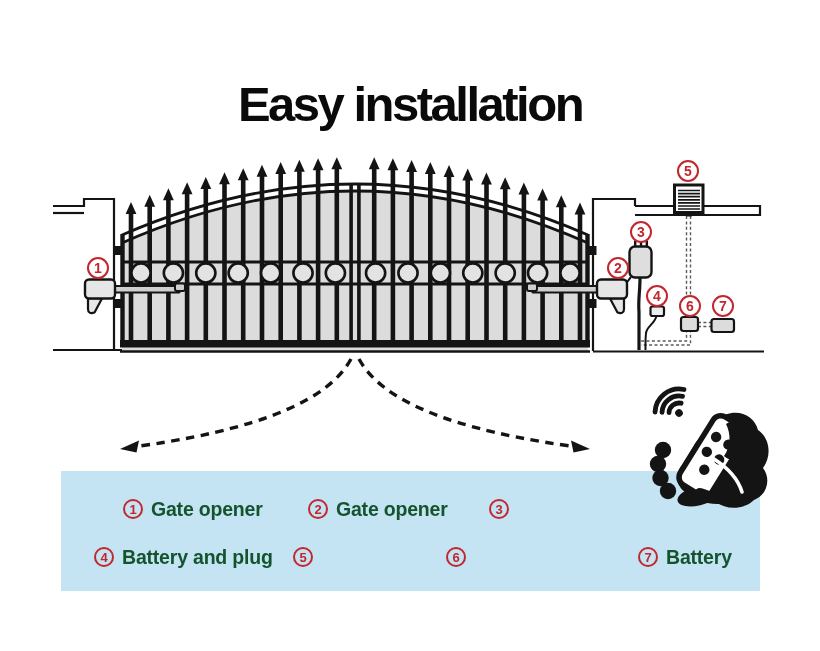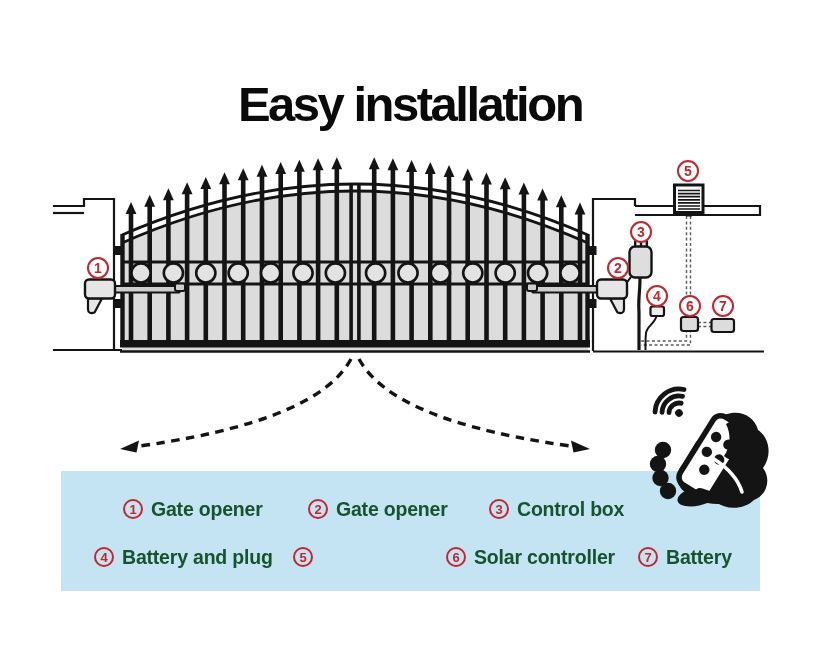--- a/index.html
+++ b/index.html
@@ -210,32 +210,30 @@
     <div class="legend-item row1" style="left:62px">
       <span class="legend-num">1</span>
       <span class="legend-label">Gate opener</span>
     </div>
     <div class="legend-item row1" style="left:247px">
       <span class="legend-num">2</span>
       <span class="legend-label">Gate opener</span>
     </div>
     <div class="legend-item row1" style="left:428px">
       <span class="legend-num">3</span>
-      <span class="legend-label">Control box</span>
     </div>
     <div class="legend-item row2" style="left:33px">
       <span class="legend-num">4</span>
       <span class="legend-label">Battery and plug</span>
     </div>
     <div class="legend-item row2" style="left:232px">
       <span class="legend-num">5</span>
     </div>
     <div class="legend-item row2" style="left:385px">
       <span class="legend-num">6</span>
-      <span class="legend-label">Solar controller</span>
     </div>
     <div class="legend-item row2" style="left:577px">
       <span class="legend-num">7</span>
       <span class="legend-label">Battery</span>
     </div>
   </div>
 
   <svg class="hand" viewBox="0 0 820 651">
 
     <g transform="translate(679,413) rotate(-38)">

